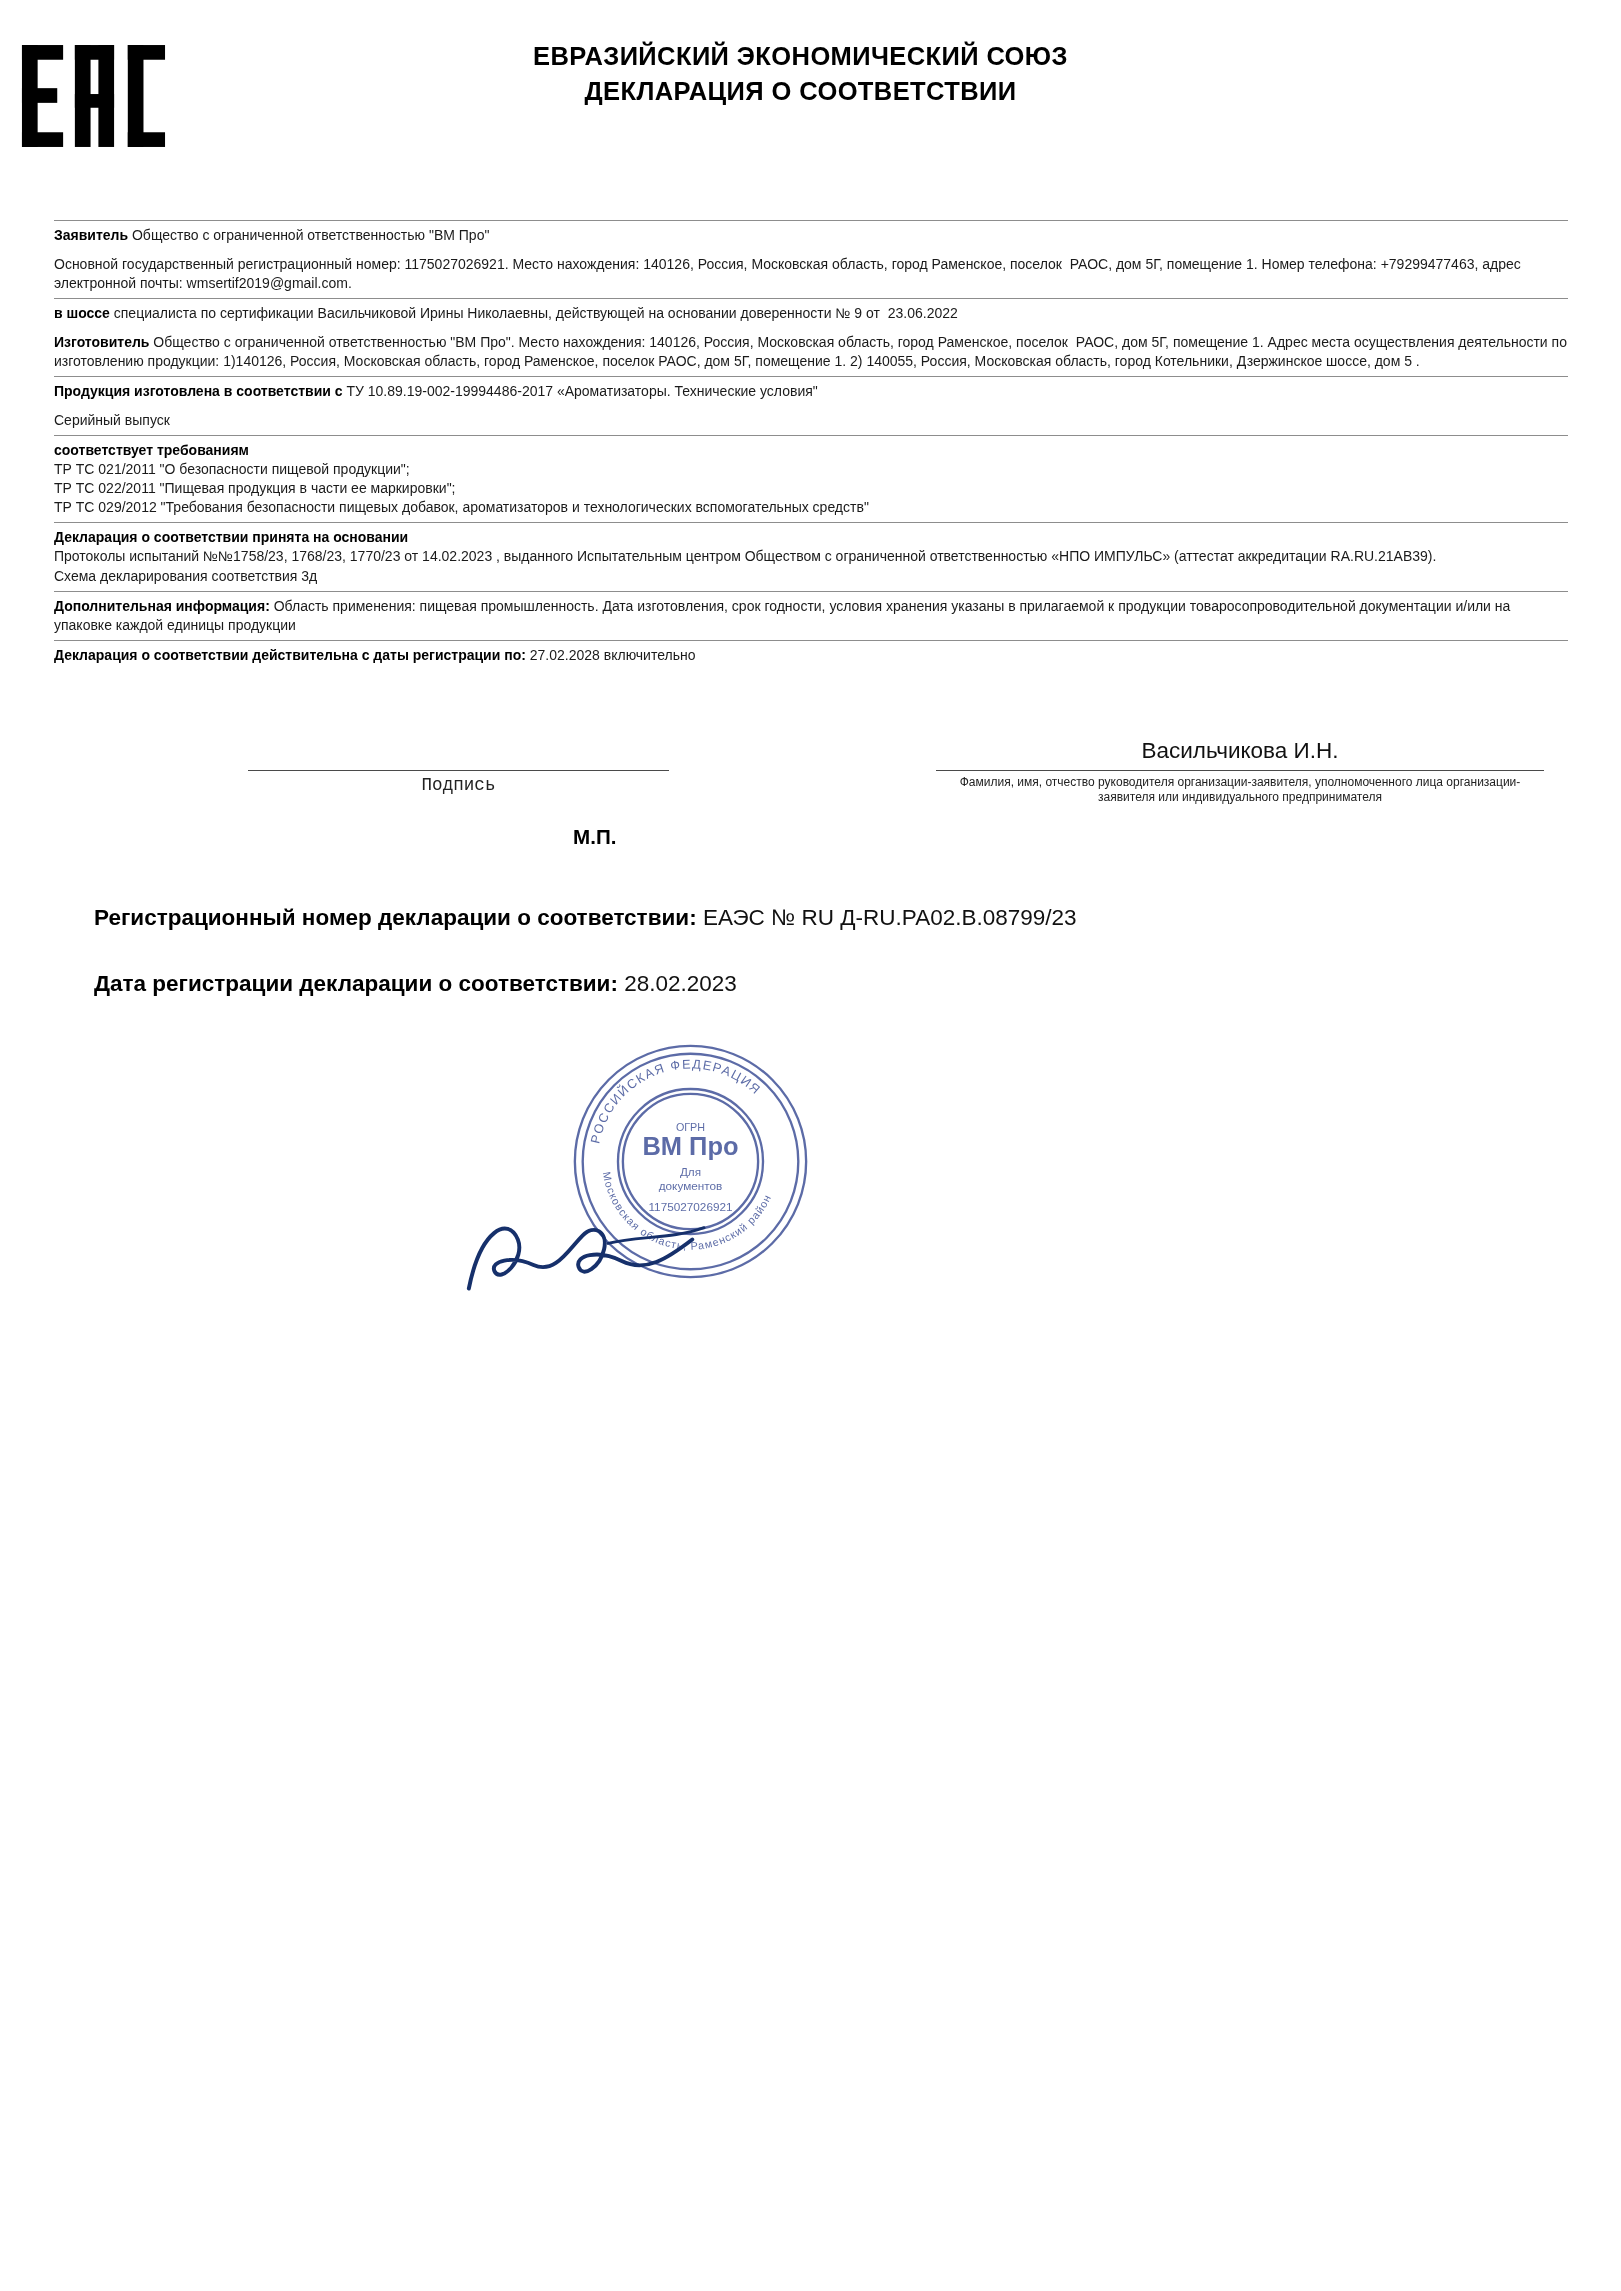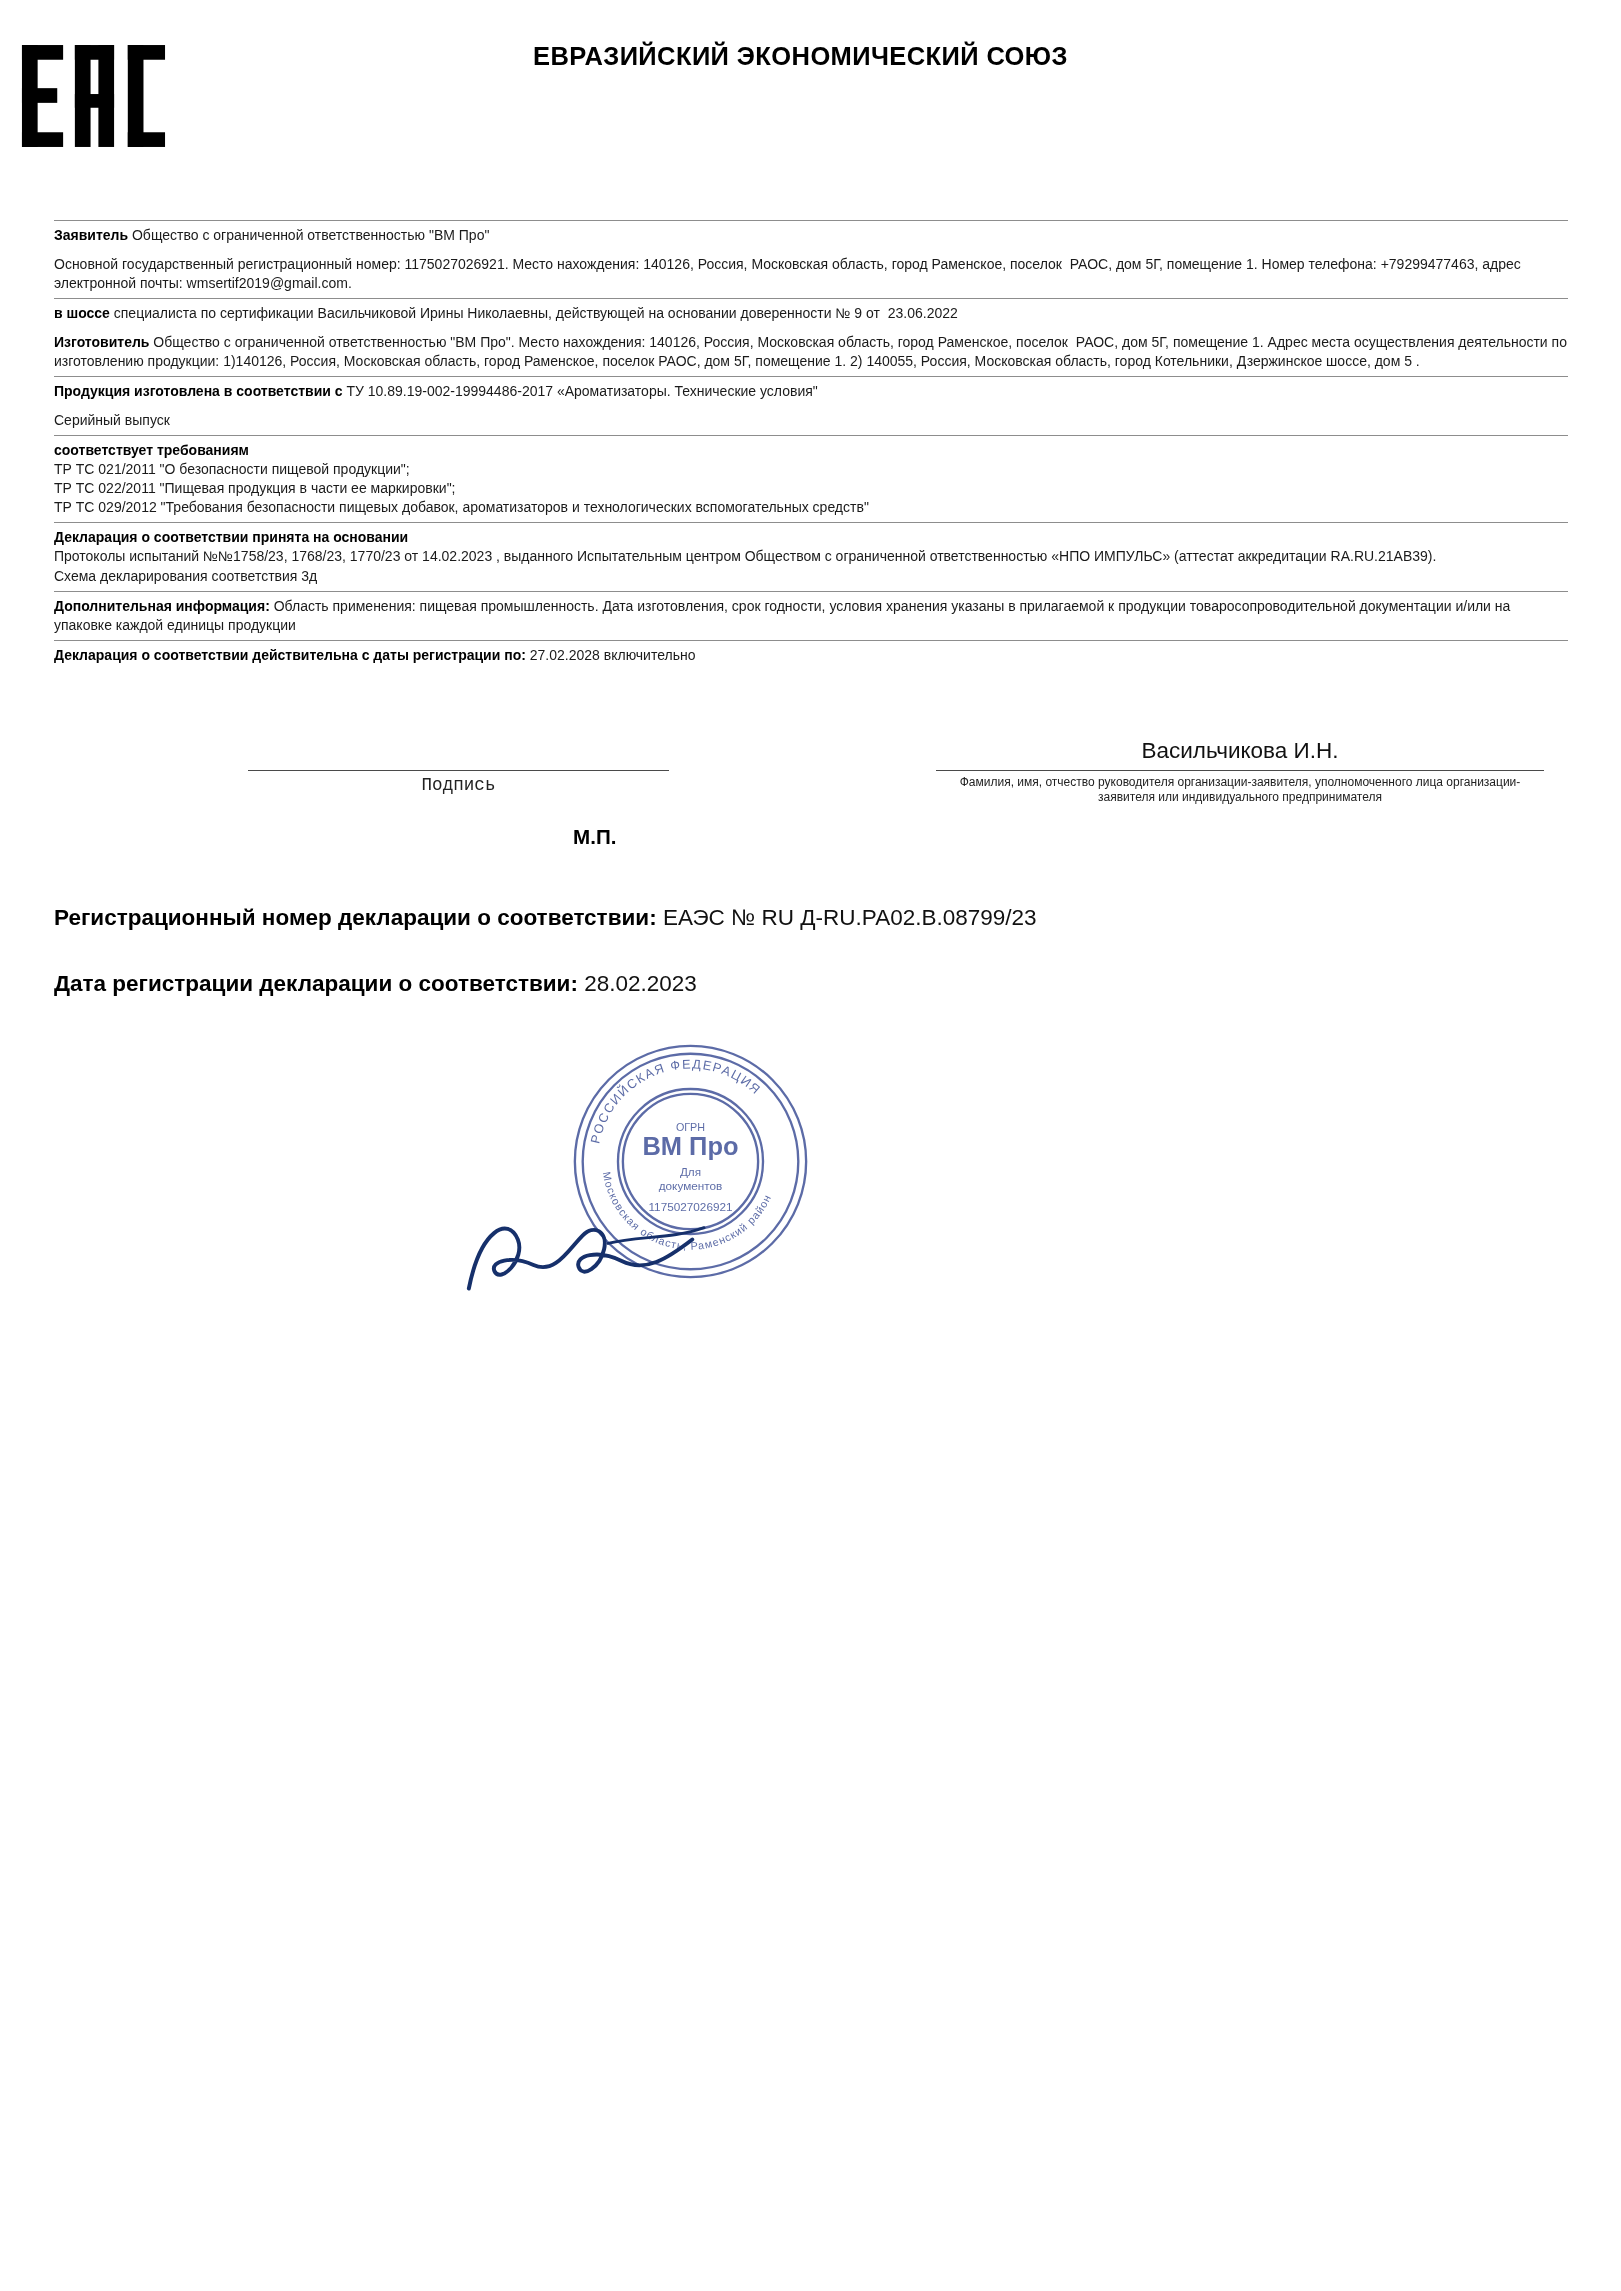--- a/index.html
+++ b/index.html
@@ -151,20 +151,21 @@
   
   .footer {
     margin: 69px 54px 0 54px;
     width: 1514px;
   }
   .footer .fl {
     font-size: 22.5px;
     line-height: 1.4;
     color: #111;
     margin-bottom: 35px;
+    margin-left: 40px;
   }
 </style>
 </head>
 <body>
 
 <div class="page">
 
   <div class="header">
     <div class="eac-mark">
       <svg class="eac-svg" viewBox="0 0 150 108" xmlns="http://www.w3.org/2000/svg">
@@ -181,20 +182,21 @@
           <rect x="56" y="52" width="40" height="14"></rect>
 
           <rect x="110" y="2" width="16" height="104"></rect>
           <rect x="110" y="2" width="38" height="15"></rect>
           <rect x="110" y="91" width="38" height="15"></rect>
         </g>
       </svg>
     </div>
     <div class="header-titles">
       <div class="line">ЕВРАЗИЙСКИЙ ЭКОНОМИЧЕСКИЙ СОЮЗ</div>
+      <div class="line">ДЕКЛАРАЦИЯ О СООТВЕТСТВИИ</div>
     </div>
   </div>
 
   <div class="content">
 
     <div class="row">
       <div class="ln"><span class="b">Заявитель</span><span> Общество с ограниченной ответственностью "ВМ Про"</span></div>
     </div>
     <div class="row no-rule">
       <div class="ln">Основной государственный регистрационный номер: 1175027026921. Место нахождения: 140126, Россия, Московская область, город Раменское, поселок  РАОС, дом 5Г, помещение 1. Номер телефона: +79299477463, адрес электронной почты: wmsertif2019@gmail.com.</div>

